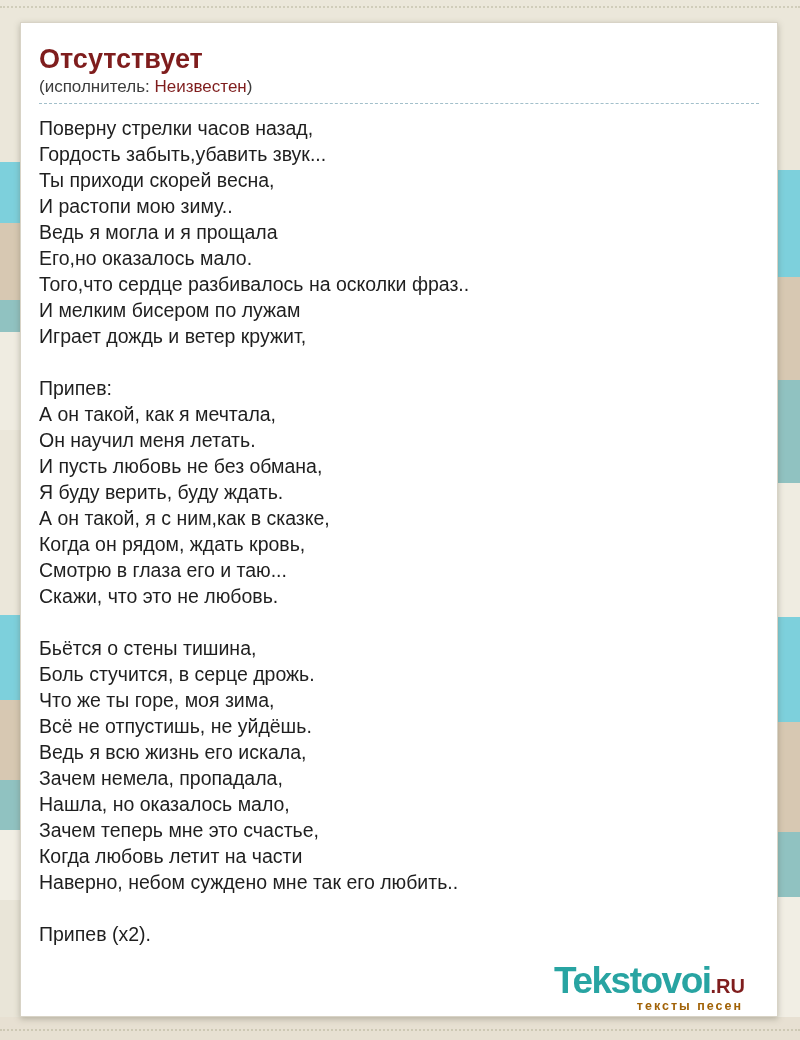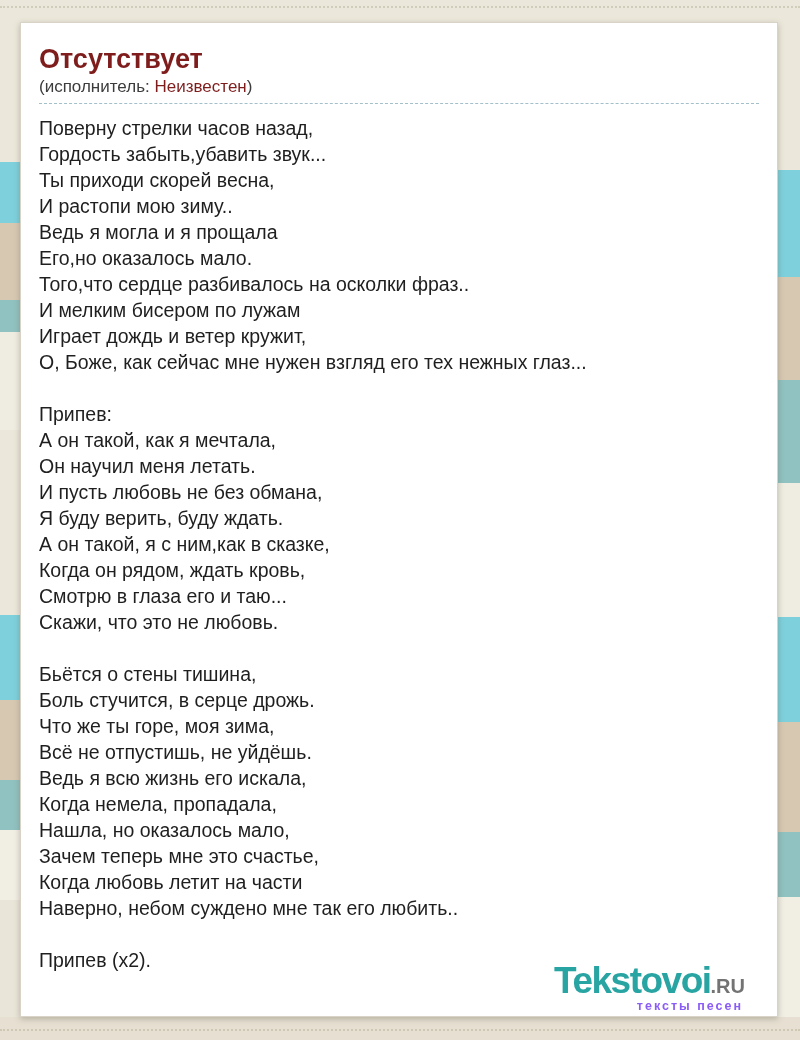--- a/index.html
+++ b/index.html
@@ -71,24 +71,24 @@
   
   .logo {
     position:absolute; right:32px; bottom:4px;
     text-align:right; line-height:1; cursor:pointer;
   }
   .logo-brand {
     font-size:37px; font-weight:bold; letter-spacing:-1.5px;
     color:#28a4a2;
   }
   .logo-suffix {
-    font-size:20px; font-weight:bold; color:#737373;
+    font-size:20px; font-weight:bold; color:#7f1d1d;
   }
   .logo-tagline {
-    font-size:12.5px; font-weight:bold; color:#8b5cf6;
+    font-size:12.5px; font-weight:bold; color:#a16207;
     letter-spacing:2px; margin-top:1px; padding-right:2px;
   }
 </style>
 </head>
 <body>
 
 <div class="bg-strip left"></div>
 <div class="bg-strip right"></div>
 <div class="bg-bottom"></div>
 <div class="stitch top"></div>
@@ -102,40 +102,39 @@
       <div class="stanza">
         <div class="lyric-line">Поверну стрелки часов назад,</div>
         <div class="lyric-line">Гордость забыть,убавить звук...</div>
         <div class="lyric-line">Ты приходи скорей весна,</div>
         <div class="lyric-line">И растопи мою зиму..</div>
         <div class="lyric-line">Ведь я могла и я прощала</div>
         <div class="lyric-line">Его,но оказалось мало.</div>
         <div class="lyric-line">Того,что сердце разбивалось на осколки фраз..</div>
         <div class="lyric-line">И мелким бисером по лужам</div>
         <div class="lyric-line">Играет дождь и ветер кружит,</div>
-        <div class="lyric-line">О, Боже, как сейчас мне нужен взгляд его тех нежных глаз...</div>
       </div>
       <div class="stanza">
         <div class="lyric-line">Припев:</div>
         <div class="lyric-line">А он такой, как я мечтала,</div>
         <div class="lyric-line">Он научил меня летать.</div>
         <div class="lyric-line">И пусть любовь не без обмана,</div>
         <div class="lyric-line">Я буду верить, буду ждать.</div>
         <div class="lyric-line">А он такой, я с ним,как в сказке,</div>
         <div class="lyric-line">Когда он рядом, ждать кровь,</div>
         <div class="lyric-line">Смотрю в глаза его и таю...</div>
         <div class="lyric-line">Скажи, что это не любовь.</div>
       </div>
       <div class="stanza">
         <div class="lyric-line">Бьётся о стены тишина,</div>
         <div class="lyric-line">Боль стучится, в серце дрожь.</div>
         <div class="lyric-line">Что же ты горе, моя зима,</div>
         <div class="lyric-line">Всё не отпустишь, не уйдёшь.</div>
         <div class="lyric-line">Ведь я всю жизнь его искала,</div>
-        <div class="lyric-line">Когда немела, пропадала,</div>
+        <div class="lyric-line">Зачем немела, пропадала,</div>
         <div class="lyric-line">Нашла, но оказалось мало,</div>
         <div class="lyric-line">Зачем теперь мне это счастье,</div>
         <div class="lyric-line">Когда любовь летит на части</div>
         <div class="lyric-line">Наверно, небом суждено мне так его любить..</div>
       </div>
       <div class="stanza">
         <div class="lyric-line">Припев (x2).</div>
       </div>
     </div>
   <div class="logo">

